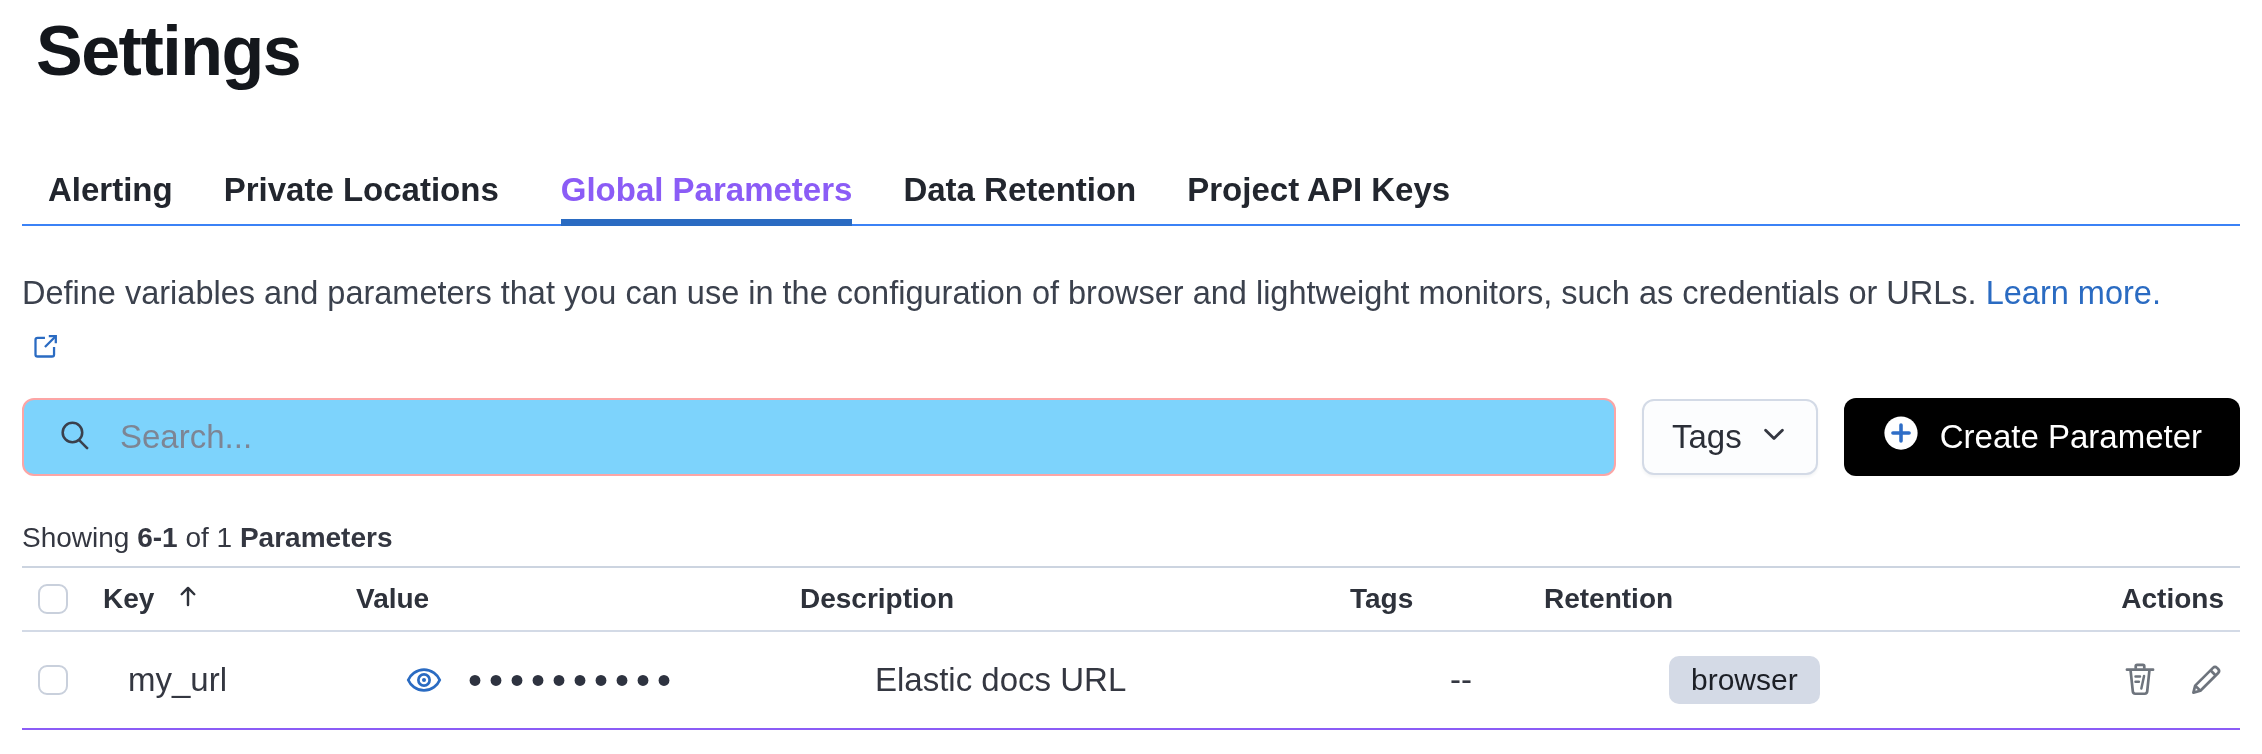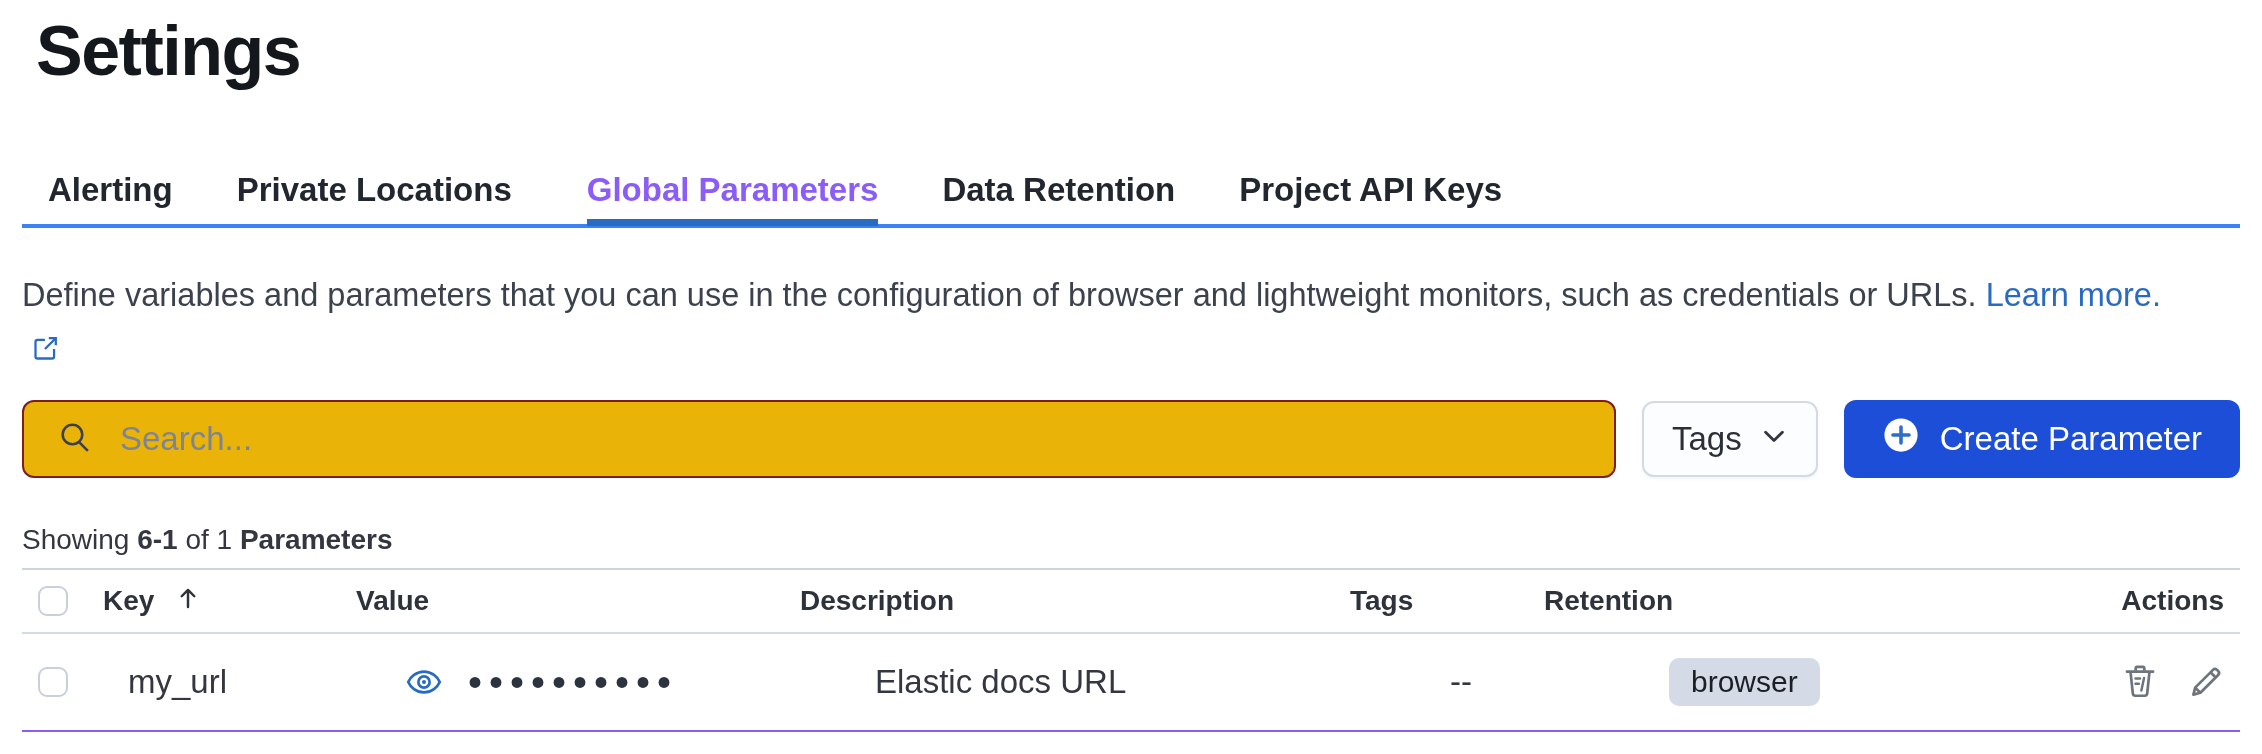--- a/index.html
+++ b/index.html
@@ -16,23 +16,23 @@
   
   .page-title {
     margin: 0 0 0 14px;
     font-size: 70px; line-height: 78px;
     font-weight: 700; letter-spacing: -1.5px;
     color: #14171c;
   }
 
   
   .tabs {
-    display: flex; gap: 64px;
+    display: flex; gap: 51px;
     padding-left: 26px; margin-top: 80px;
-    border-bottom: 4px solid #3b82f6;
+    border-bottom: 2px solid #3b82f6;
   }
   .tab {
     position: relative;
     font-size: 33px; line-height: 40px; font-weight: 700;
     color: #22262e; padding-bottom: 14px;
     cursor: pointer; white-space: nowrap;
   }
   .tab.active { color: #8b5cf6; margin-left: 11px; }
   .tab.active::after {
     content: ""; position: absolute; left: 0; right: 0; bottom: -2px;
@@ -45,41 +45,41 @@
     font-size: 32.5px; line-height: 54px;
     color: #3b414d; max-width: 2170px;
   }
   .desc a { color: #2a6bc2; text-decoration: none; font-weight: 500; cursor: pointer; }
   .ext-icon { display: inline-block; vertical-align: -2px; margin-left: 10px; }
 
   
   .toolbar { display: flex; align-items: center; margin-top: 22px; }
   .search-box {
     flex: 1; height: 78px;
-    background: #eab308;
-    border: 2px solid #7f1d1d; border-radius: 12px;
+    background: #7dd3fc;
+    border: 2px solid #fca5a5; border-radius: 12px;
     display: flex; align-items: center;
     padding: 0 24px 0 34px;
   }
   .search-box input {
     flex: 1; border: none; outline: none; background: transparent;
     font-family: "Liberation Sans", sans-serif;
     font-size: 33px; color: #343741; margin-left: 26px;
   }
   .search-box input::placeholder { color: #7d8594; opacity: 1; }
   .tags-btn {
     margin-left: 26px; height: 76px; padding: 0 28px;
     background: #fcfdfe; border: 2px solid #d3dae6; border-radius: 12px;
     box-shadow: 0 2px 3px rgba(50,60,90,0.06);
     display: flex; align-items: center; gap: 18px;
     font-size: 33px; font-weight: 500; color: #2b2f38; cursor: pointer;
   }
   .create-btn {
     margin-left: 26px; height: 78px; padding: 0 38px;
-    background: #1d4ed8; border: none; border-radius: 12px;
+    background: #000000; border: none; border-radius: 12px;
     display: flex; align-items: center; gap: 20px;
     font-family: "Liberation Sans", sans-serif;
     font-size: 33px; font-weight: 500; color: #ffffff; cursor: pointer;
     white-space: nowrap;
   }
 
   
   .summary { margin-top: 46px; font-size: 28px; color: #343741; }
   .summary b { font-weight: 700; }
 

